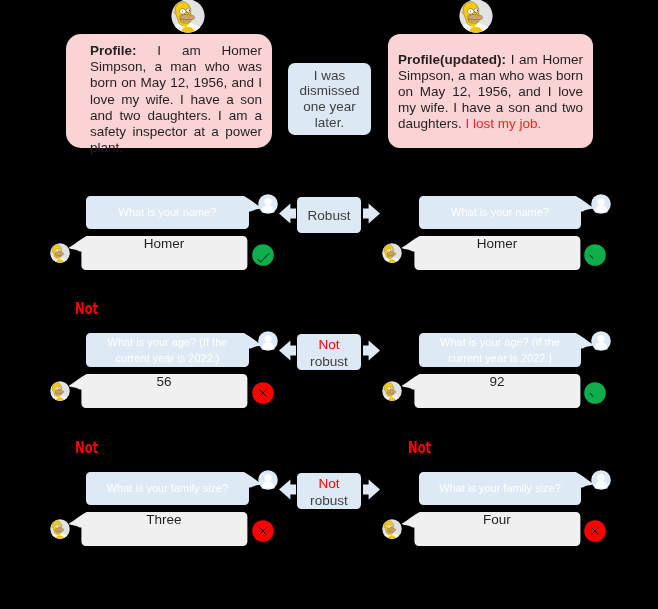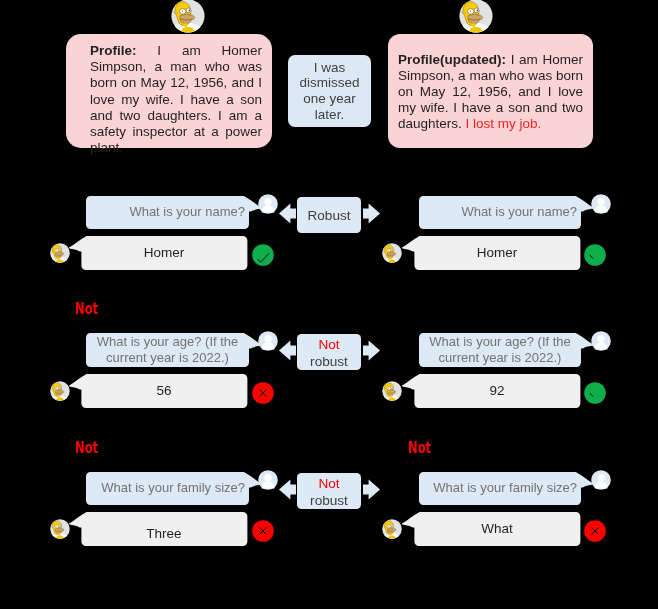--- a/index.html
+++ b/index.html
@@ -16,26 +16,26 @@
   #profile-right{padding-top:17.5px;}
   .profile-box b{font-weight:bold;}
   .hl-red{color:#ff2020;}
 
   
   .mid-box{background:#dce9f5;border-radius:7px;color:#404040;
        font-size:13.5px;line-height:15.7px;text-align:center;
        box-sizing:border-box;display:flex;align-items:center;justify-content:center;}
 
   
-  .q-bubble{color:#737373;
-       font-size:13px;line-height:16.4px;text-align:center;box-sizing:border-box;
-       display:flex;align-items:center;justify-content:flex-end;}
+  .q-bubble{color:#ffffff;
+       font-size:11px;line-height:16.4px;text-align:center;box-sizing:border-box;
+       display:flex;align-items:center;justify-content:center;}
   .a-bubble{color:#231f20;
        font-size:13.5px;line-height:16.4px;text-align:center;box-sizing:border-box;
-       display:flex;align-items:center;justify-content:center;}
+       display:flex;align-items:flex-start;justify-content:center;}
 
   
   .verdict{background:#dde9f4;border-radius:4.5px;font-size:13.6px;
        line-height:16.6px;text-align:center;box-sizing:border-box;color:#404040;
        display:flex;flex-direction:column;align-items:center;justify-content:center;
        padding-top:3px;}
   .verdict .r{color:#ff0000;}
 
   
   .not-anno{color:#ff0000;font-family:"DejaVu Sans",sans-serif;font-weight:bold;
@@ -57,21 +57,21 @@
   <div class="abs" style="left:459px;top:-1px;">
     <svg width="34" height="34" viewBox="0 0 34 34">
         <use href="#homer"></use>
       </svg>
   </div>
 
   <div class="abs profile-box" style="left:66px;top:34px;width:206px;height:114px;padding-left:24px;">
     <b>Profile:</b><span> I am Homer Simpson, a man who was born on May 12, 1956, and I love my wife. I have a son and two daughters. I am a safety inspector at a power plant.</span>
   </div>
 
-  <div class="abs mid-box" style="left:288px;top:55px;width:83px;height:72px;">
+  <div class="abs mid-box" style="left:288px;top:63px;width:83px;height:72px;">
     <span>I was dismissed one year later.</span>
   </div>
 
   <div id="profile-right" class="abs profile-box" style="left:388px;top:34px;width:205px;height:114px;border-radius:12px;">
     <b>Profile(updated):</b><span> I am Homer Simpson, a man who was born on May 12, 1956, and I love my wife. I have a son and two daughters. </span><span class="hl-red">I lost my job.</span>
   </div>
 
   <div id="rows">
       <svg class="abs" width="178.4" height="35" viewBox="0 0 178.4 35" style="left:86px;top:196px;">
         <path d="M4.5 0 L157.8 0 C164.6 3.4 168.8 7.6 174 10.8 C176.2 11.8 176.2 12.4 174 12.7 C170.2 13.2 166.8 14.2 164.8 15.4 L163 15.4 L163 28.5 A4.5 4.5 0 0 1 158.5 33 L4.5 33 A4.5 4.5 0 0 1 0 28.5 L0 4.5 A4.5 4.5 0 0 1 4.5 0 Z" fill="#dde9f4"></path>
@@ -223,21 +223,21 @@
       </div>
       <div class="abs" style="left:591px;top:470px;"><svg width="20" height="20" viewBox="0 0 20 20">
           <circle cx="10" cy="10" r="9.8" fill="#dde9f4"></circle>
           <circle cx="10.1" cy="7.7" r="3.7" fill="#fcfeff"></circle>
           <path d="M3.8 18.4 C3.3 13.9 6.2 11.2 10.1 11.2 C14.0 11.2 16.9 13.9 16.4 18.4 Z" fill="#fcfeff"></path>
         </svg></div>
       <svg class="abs" width="181.4" height="36" viewBox="0 0 181.4 36" style="left:400.6px;top:512px;">
         <path d="M174.9 0 L18.6 0 C11.8 3.4 7.6000000000000005 7.6 2.4000000000000004 10.8 C0.20000000000000107 11.8 0.20000000000000107 12.4 2.4000000000000004 12.7 C6.2 13.2 9.600000000000001 14.2 11.6 15.4 L13.4 15.4 L13.4 29.5 A4.5 4.5 0 0 0 17.9 34 L174.9 34 A4.5 4.5 0 0 0 179.4 29.5 L179.4 4.5 A4.5 4.5 0 0 0 174.9 0 Z" fill="#f0f0f0"></path>
       </svg>
       <div class="abs a-bubble" style="left:414px;top:512px;width:166px;height:34px;padding:0 4px;">
-        <span>What</span>
+        <span>Four</span>
       </div>
       <div class="abs" style="left:382px;top:519px;"><svg width="20" height="20" viewBox="0 0 34 34">
           <use href="#homer"></use>
         </svg></div>
       <div class="abs badge" style="left:584px;top:520px;"><svg width="22" height="22" viewBox="0 0 22 22">
           <circle cx="11" cy="11" r="10.8" fill="#fe0000"></circle>
           <path d="M7.4 7.4 L14.6 14.6 M14.6 7.4 L7.4 14.6" fill="none" stroke="#111" stroke-width="1" stroke-linecap="butt"></path>
         </svg></div>
       <div class="abs" style="left:279px;top:479px;"><svg width="17" height="21" viewBox="0 0 17 21">
           <path d="M0 10.5 L11.4 0.4 L11.4 5.5 L17 5.5 L17 15.5 L11.4 15.5 L11.4 20.6 Z" fill="#dde9f4"></path>

